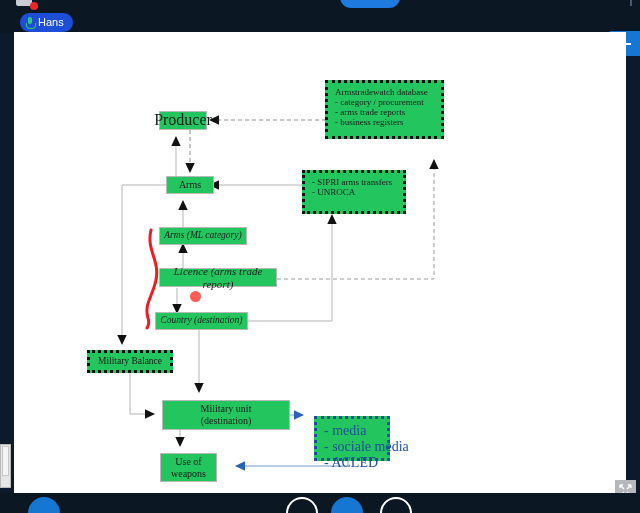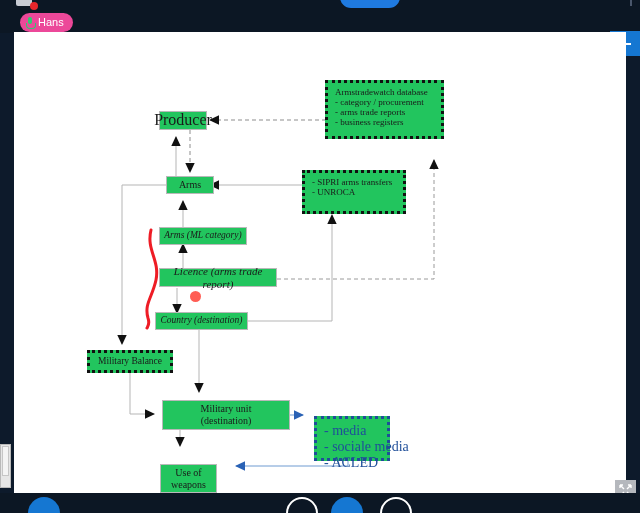--- a/index.html
+++ b/index.html
@@ -15,21 +15,21 @@
   .topbar { position: absolute; left: 0; top: 0; width: 640px; height: 33px; background: #0c1724; }
   .top-red-icon { position: absolute; left: 16px; top: -8px; width: 16px; height: 14px;
     background: #c8ccd4; border-radius: 2px; }
   .top-red-dot { position: absolute; left: 30px; top: 2px; width: 8px; height: 8px;
     border-radius: 50%; background: #e8262b; }
   .top-blue-pill { position: absolute; left: 340px; top: -14px; width: 60px; height: 22px;
     background: #1f7ae0; border-radius: 11px; }
   .top-right-tick { position: absolute; right: 8px; top: -4px; width: 2px; height: 10px; background: #49566b; }
 
   .name-badge { position: absolute; left: 20px; top: 13px; height: 19px;
-    background: #ec4899; border-radius: 10px; display: flex; align-items: center;
+    background: #1d4ed8; border-radius: 10px; display: flex; align-items: center;
     gap: 4px; padding: 0 9px 0 6px; }
   .name-badge .mic { width: 8px; height: 12px; position: relative; }
   .name-badge .mic::before { content: ""; position: absolute; left: 2px; top: 0;
     width: 4px; height: 7px; border-radius: 2px; background: #2ecc71; }
   .name-badge .mic::after { content: ""; position: absolute; left: 0px; top: 6px;
     width: 8px; height: 5px; border-bottom: 1.6px solid #2ecc71;
     border-left: 1.6px solid #2ecc71; border-right: 1.6px solid #2ecc71;
     border-radius: 0 0 4px 4px; }
   .name-badge .label { color: #ffffff; font-size: 11px; line-height: 11px; }
 
@@ -165,21 +165,21 @@
 
       <div class="node dotted-black" style="left:73px; top:318px; width:86px; height:23px; font-size:9.5px;">
         <span class="txt">Military Balance</span>
       </div>
 
       <div class="node solid" style="left:148px; top:368px; width:128px; height:30px; font-size:10px; flex-direction:column;">
         <span class="txt">Military unit</span>
         <span class="txt">(destination)</span>
       </div>
 
-      <div class="node solid" style="left:146px; top:432px; width:57px; height:29px; font-size:10px; flex-direction:column;">
+      <div class="node solid" style="left:146px; top:421px; width:57px; height:29px; font-size:10px; flex-direction:column;">
         <span class="txt">Use of</span>
         <span class="txt">weapons</span>
       </div>
 
       <div class="node dotted-black listbox" style="left:311px; top:48px; width:119px; height:59px; font-size:9px;">
         <div class="line">Armstradewatch database</div>
         <div class="line">- category / procurement</div>
         <div class="line">- arms trade reports</div>
         <div class="line">- business registers</div>
       </div>

